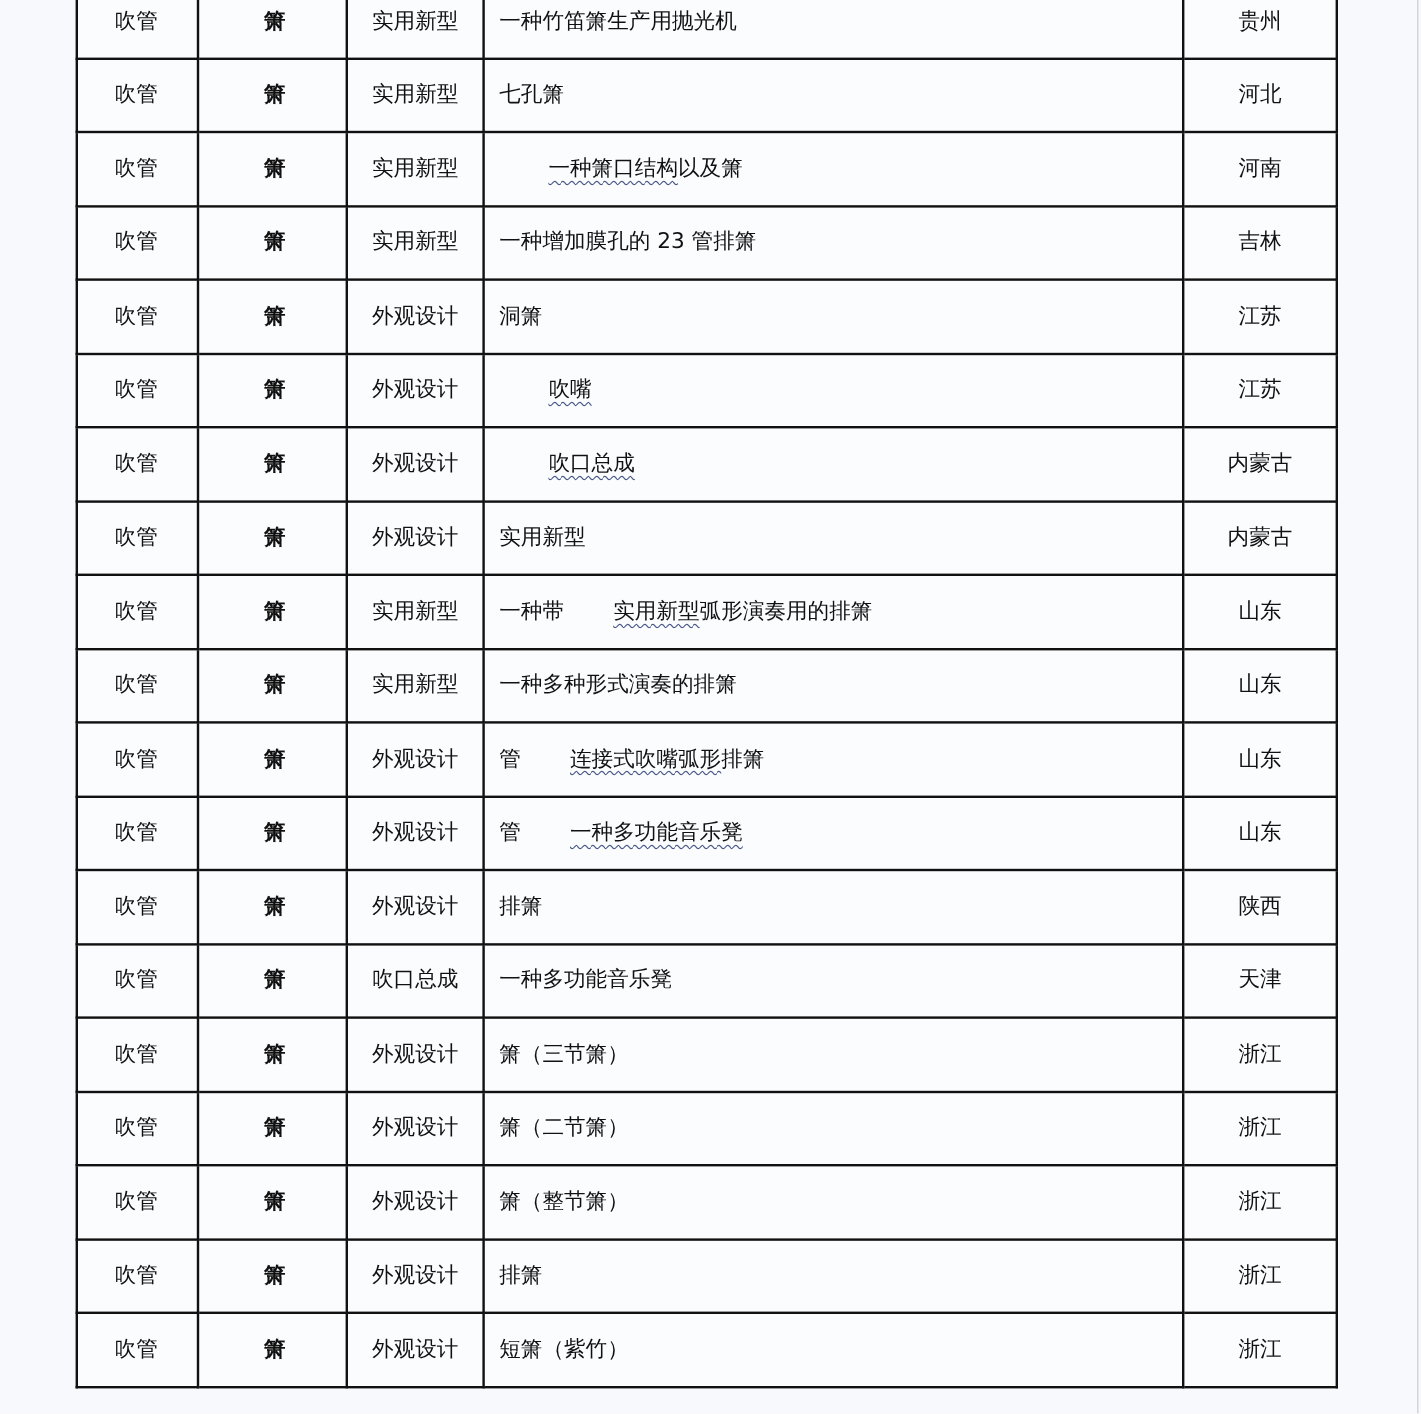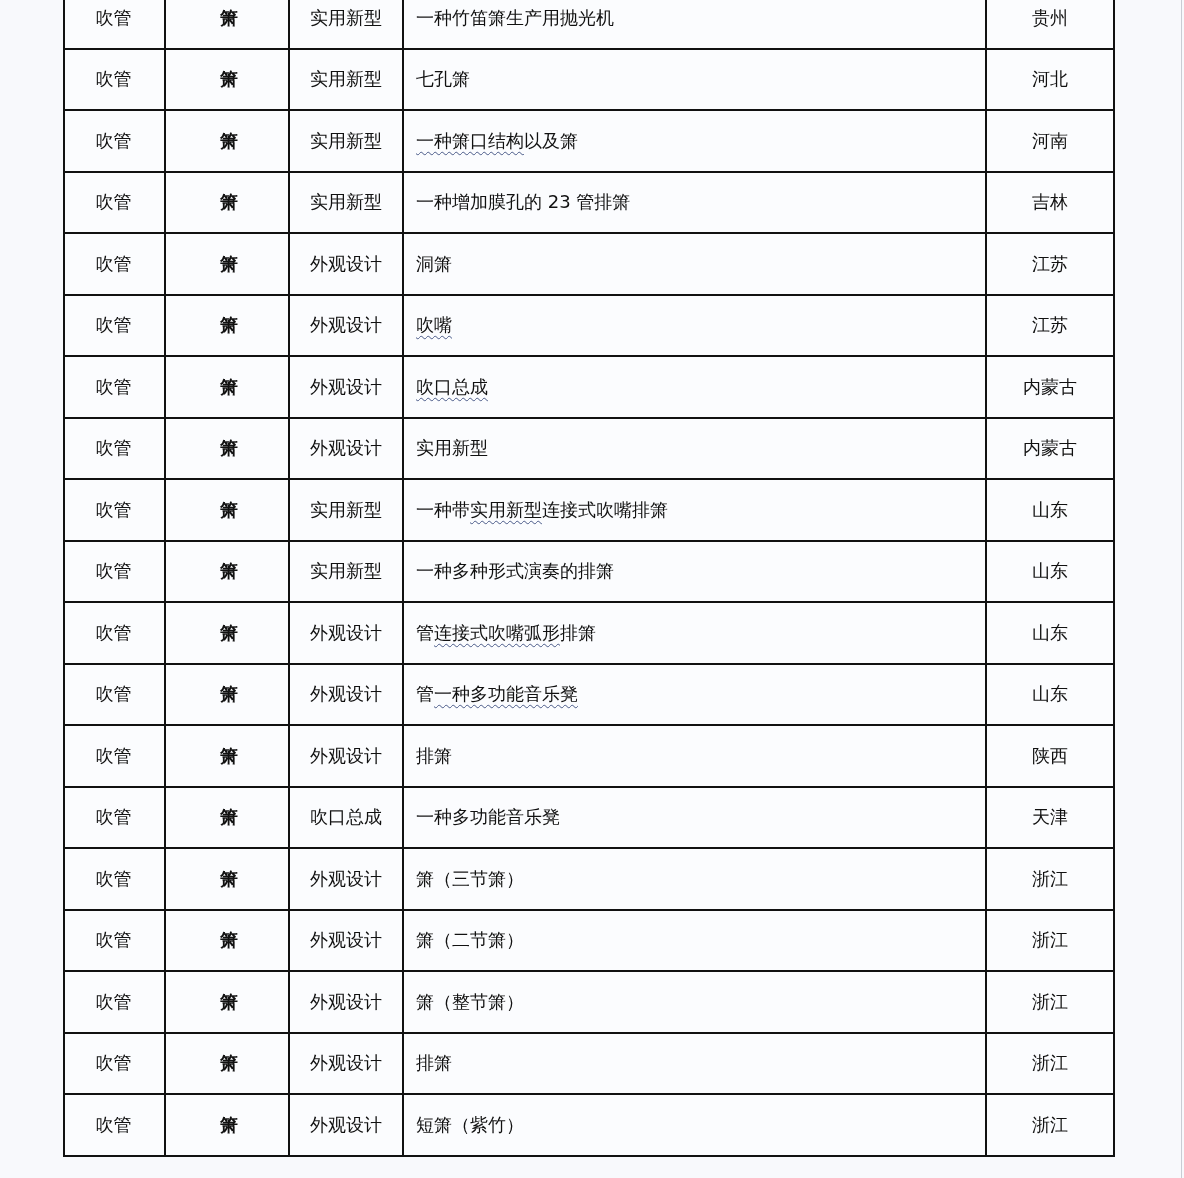--- a/index.html
+++ b/index.html
@@ -52,20 +52,21 @@
   col.c5 { width: 128px; }
   td.cat { text-align: center; padding-right: 2px; }
   td.inst { text-align: center; padding-left: 4px; font-weight: bold; }
   td.ptype { text-align: center; }
   td.title { text-align: left; padding-left: 12px; }
   td.region { text-align: center; }
   .squiggle {
     text-decoration: underline wavy #4a5a88;
     text-decoration-thickness: 1px;
     text-underline-offset: 4px;
+    margin-left: 41px;
   }
 </style>
 </head>
 <body>
 
 <div class="page-edge"></div>
 
 <div class="table-wrap">
   <table>
     <colgroup>
@@ -137,21 +138,21 @@
     <td class="inst"><span>箫</span></td>
     <td class="ptype"><span>外观设计</span></td>
     <td class="title"><span>实用新型</span><span class="squiggle"></span><span></span></td>
     <td class="region"><span>内蒙古</span></td>
   </tr>
 
   <tr>
     <td class="cat"><span>吹管</span></td>
     <td class="inst"><span>箫</span></td>
     <td class="ptype"><span>实用新型</span></td>
-    <td class="title"><span>一种带</span><span class="squiggle">实用新型</span><span>连接式吹嘴排箫</span></td>
+    <td class="title"><span>一种带</span><span class="squiggle">实用新型</span><span>弧形演奏用的排箫</span></td>
     <td class="region"><span>山东</span></td>
   </tr>
 
   <tr>
     <td class="cat"><span>吹管</span></td>
     <td class="inst"><span>箫</span></td>
     <td class="ptype"><span>实用新型</span></td>
     <td class="title"><span>一种多种形式演奏的排箫</span><span class="squiggle"></span><span></span></td>
     <td class="region"><span>山东</span></td>
   </tr>

